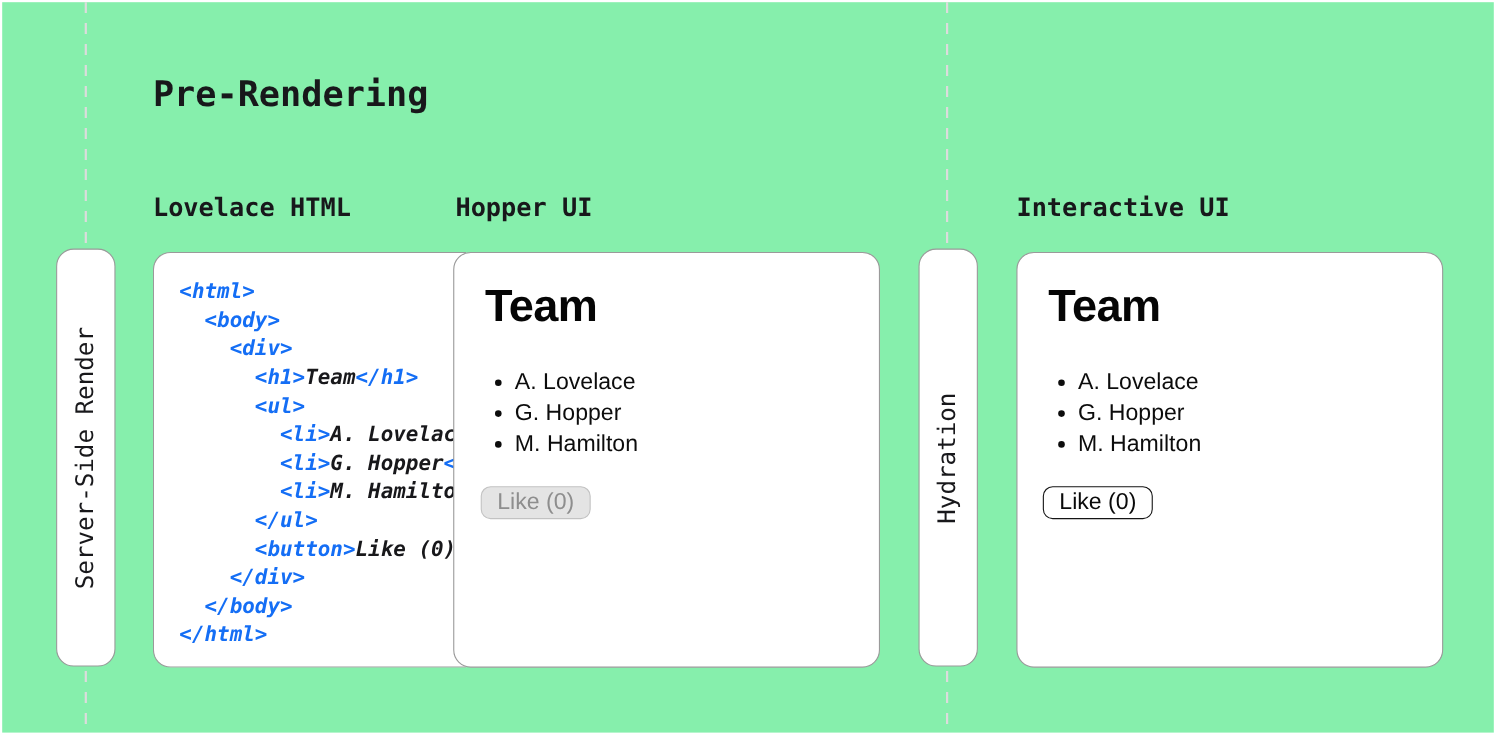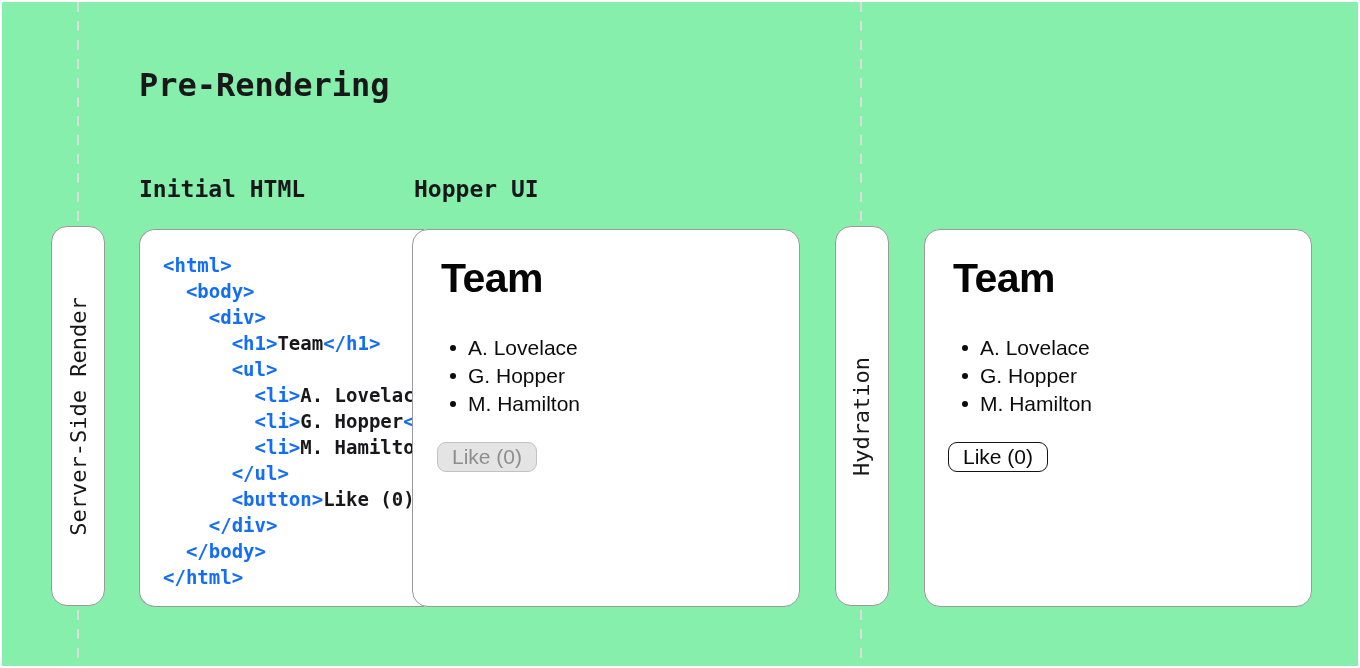--- a/index.html
+++ b/index.html
@@ -45,21 +45,21 @@
     font-family:"DejaVu Sans Mono","Liberation Mono",monospace;
     font-size:22px; font-weight:500; color:#18181b;
     white-space:nowrap; transform:rotate(-90deg);
   }
 
   .card {
     position:absolute; top:227px; height:378px;
     background:#ffffff; border:1.5px solid #9a9a9a; border-radius:16px;
     box-sizing:border-box;
   }
-  #code-card { left:137px; width:285px; z-index:1; overflow:hidden; border-right:none; border-top-right-radius:0; border-bottom-right-radius:0; }
+  #code-card { left:137px; width:285px; z-index:1; overflow:hidden; border-right:none; border-top-right-radius:0; border-bottom-right-radius:0;font-style:italic; }
   #initial-ui-card { left:410px; width:388px; z-index:2; }
   #interactive-ui-card { left:922px; width:388px; z-index:2; }
 
   .code-pre {
     position:absolute; left:23px; top:22px; margin:0;
     font-family:"DejaVu Sans Mono","Liberation Mono",monospace;
     font-size:19px; line-height:26px; font-weight:700;
     white-space:pre; color:#18181b;
   }
   .code-line { white-space:pre; }
@@ -101,22 +101,23 @@
 <body>
 
 <div class="stage">
   <div class="canvas">
 
     <div class="dash-line" id="dash-ssr"></div>
     <div class="dash-line" id="dash-hydration"></div>
 
     <div class="diagram-title">Pre-Rendering</div>
 
-    <div class="col-label" id="col-initial-html">Initial HTML</div>
+    <div class="col-label" id="col-initial-html">Lovelace HTML</div>
     <div class="col-label" id="col-initial-ui">Hopper UI</div>
+    <div class="col-label" id="col-interactive-ui">Interactive UI</div>
 
     <div class="pill" id="pill-ssr">
       <span class="pill-label">Server-Side Render</span>
     </div>
 
     <div class="card" id="code-card">
       <pre class="code-pre"><div class="code-line"><span class="tag">&lt;html&gt;</span></div><div class="code-line"><span class="tag">  &lt;body&gt;</span></div><div class="code-line"><span class="tag">    &lt;div&gt;</span></div><div class="code-line"><span class="tag">      &lt;h1&gt;</span><span class="txt">Team</span><span class="tag">&lt;/h1&gt;</span></div><div class="code-line"><span class="tag">      &lt;ul&gt;</span></div><div class="code-line"><span class="tag">        &lt;li&gt;</span><span class="txt">A. Lovelace</span></div><div class="code-line"><span class="tag">        &lt;li&gt;</span><span class="txt">G. Hopper</span><span class="tag">&lt;/li&gt;</span></div><div class="code-line"><span class="tag">        &lt;li&gt;</span><span class="txt">M. Hamilton</span></div><div class="code-line"><span class="tag">      &lt;/ul&gt;</span></div><div class="code-line"><span class="tag">      &lt;button&gt;</span><span class="txt">Like (0)</span><span class="tag">&lt;/button&gt;</span></div><div class="code-line"><span class="tag">    &lt;/div&gt;</span></div><div class="code-line"><span class="tag">  &lt;/body&gt;</span></div><div class="code-line"><span class="tag">&lt;/html&gt;</span></div></pre>
     </div>
 
     <div class="card" id="initial-ui-card">

